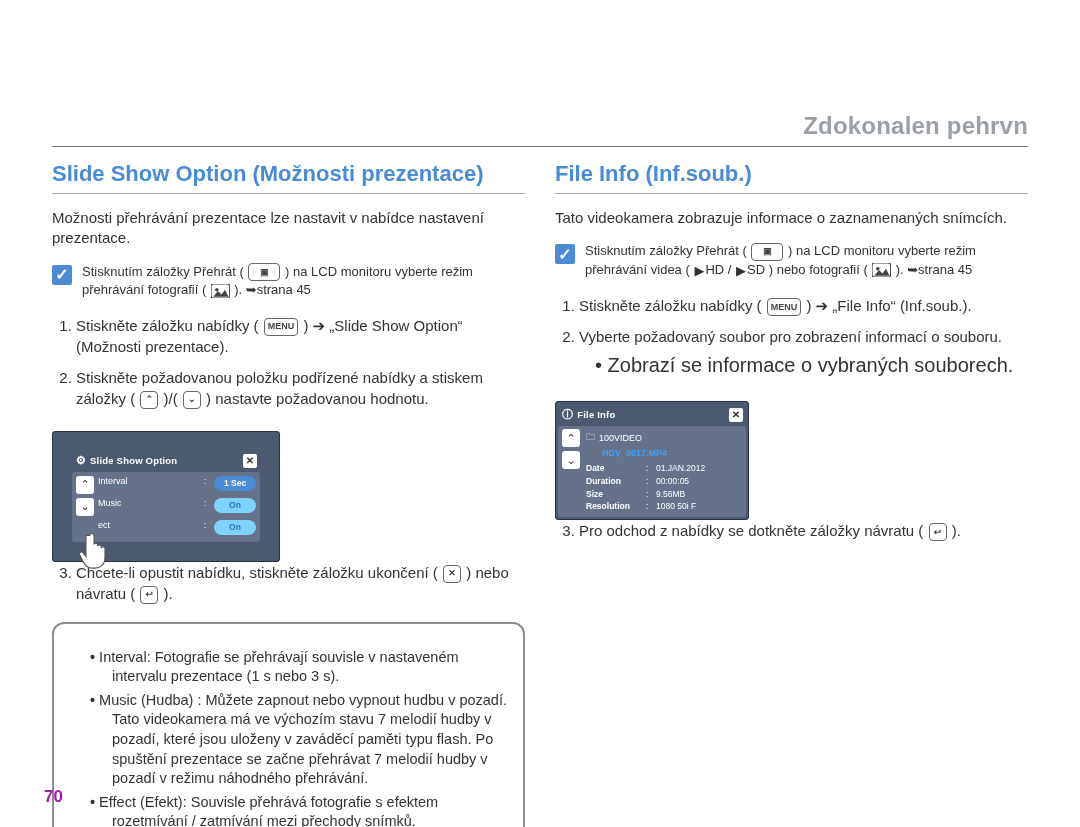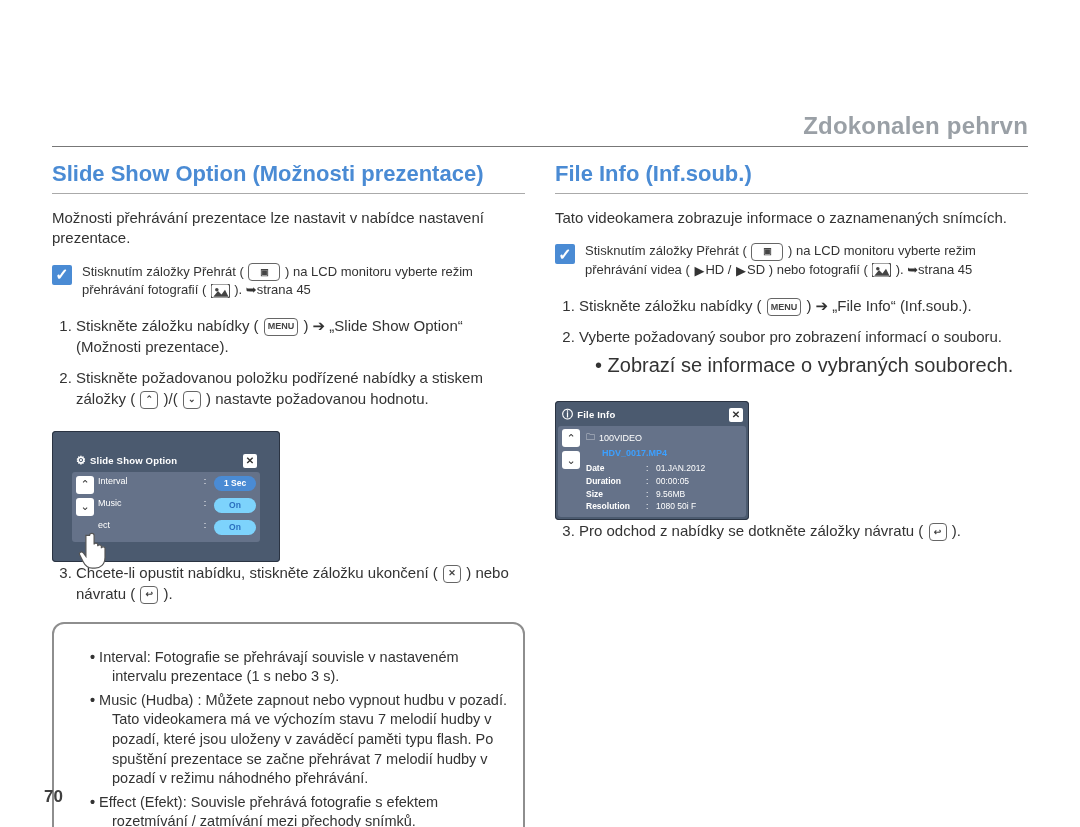--- a/index.html
+++ b/index.html
@@ -130,21 +130,21 @@
   .sub-bullets li {
     text-indent: -12px;
     padding-left: 12px;
   }
   .page-num {
     position: absolute;
     left: 44px;
     bottom: 60px;
     font-size: 17px;
     font-weight: bold;
-    color: #404040;
+    color: #a21caf;
   }
   .icon-key {
     display: inline-flex;
     align-items: center;
     justify-content: center;
     min-width: 24px;
     height: 16px;
     border: 1px solid #666;
     border-radius: 4px;
     font-size: 9px;

